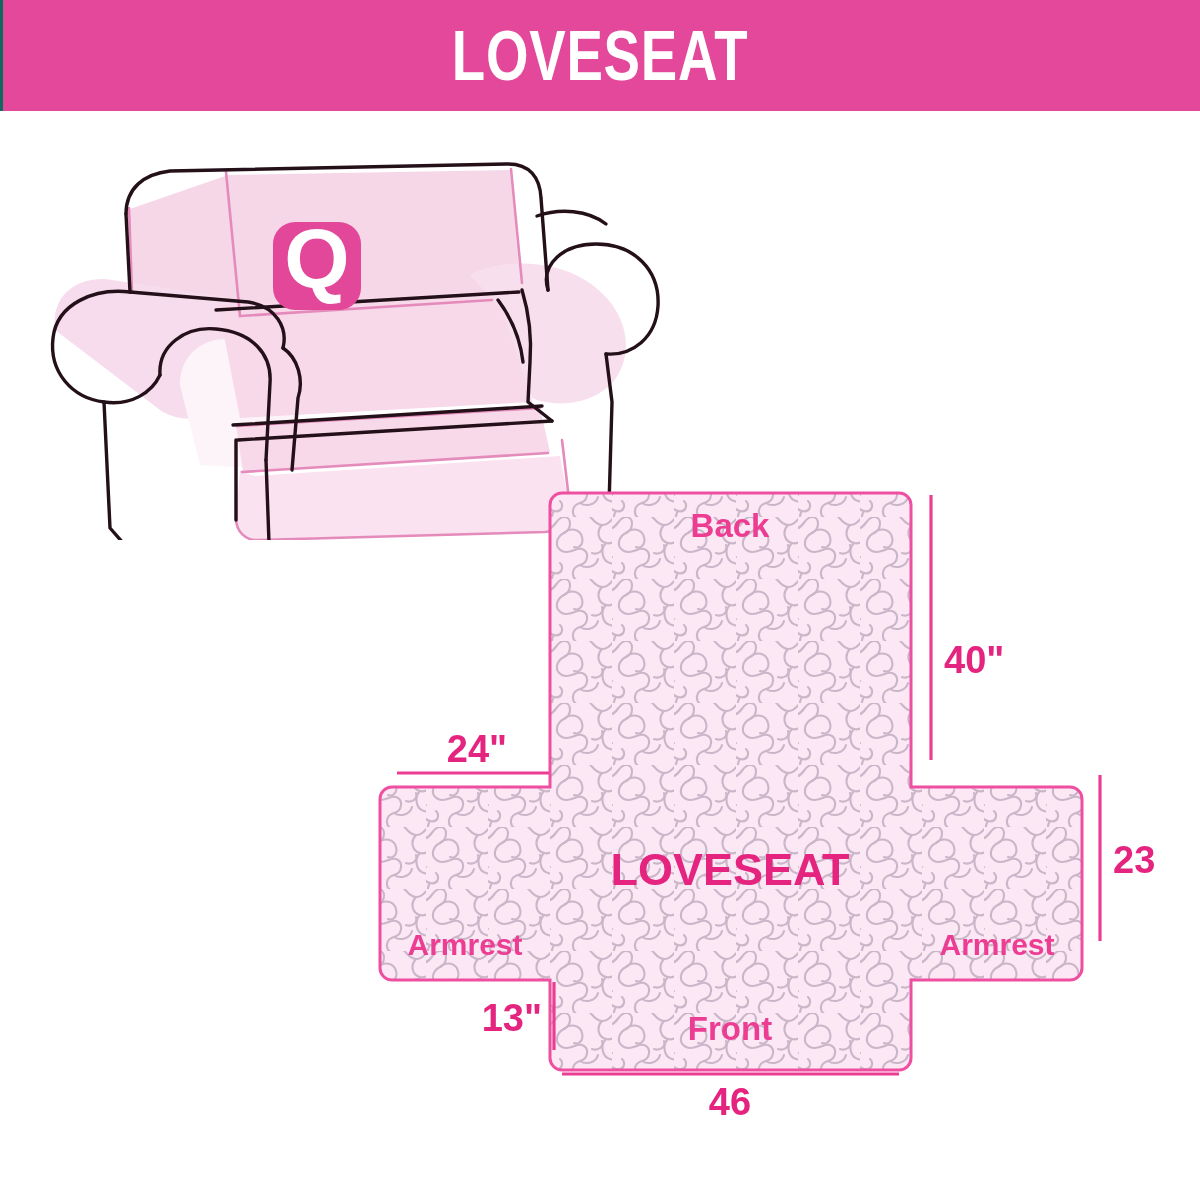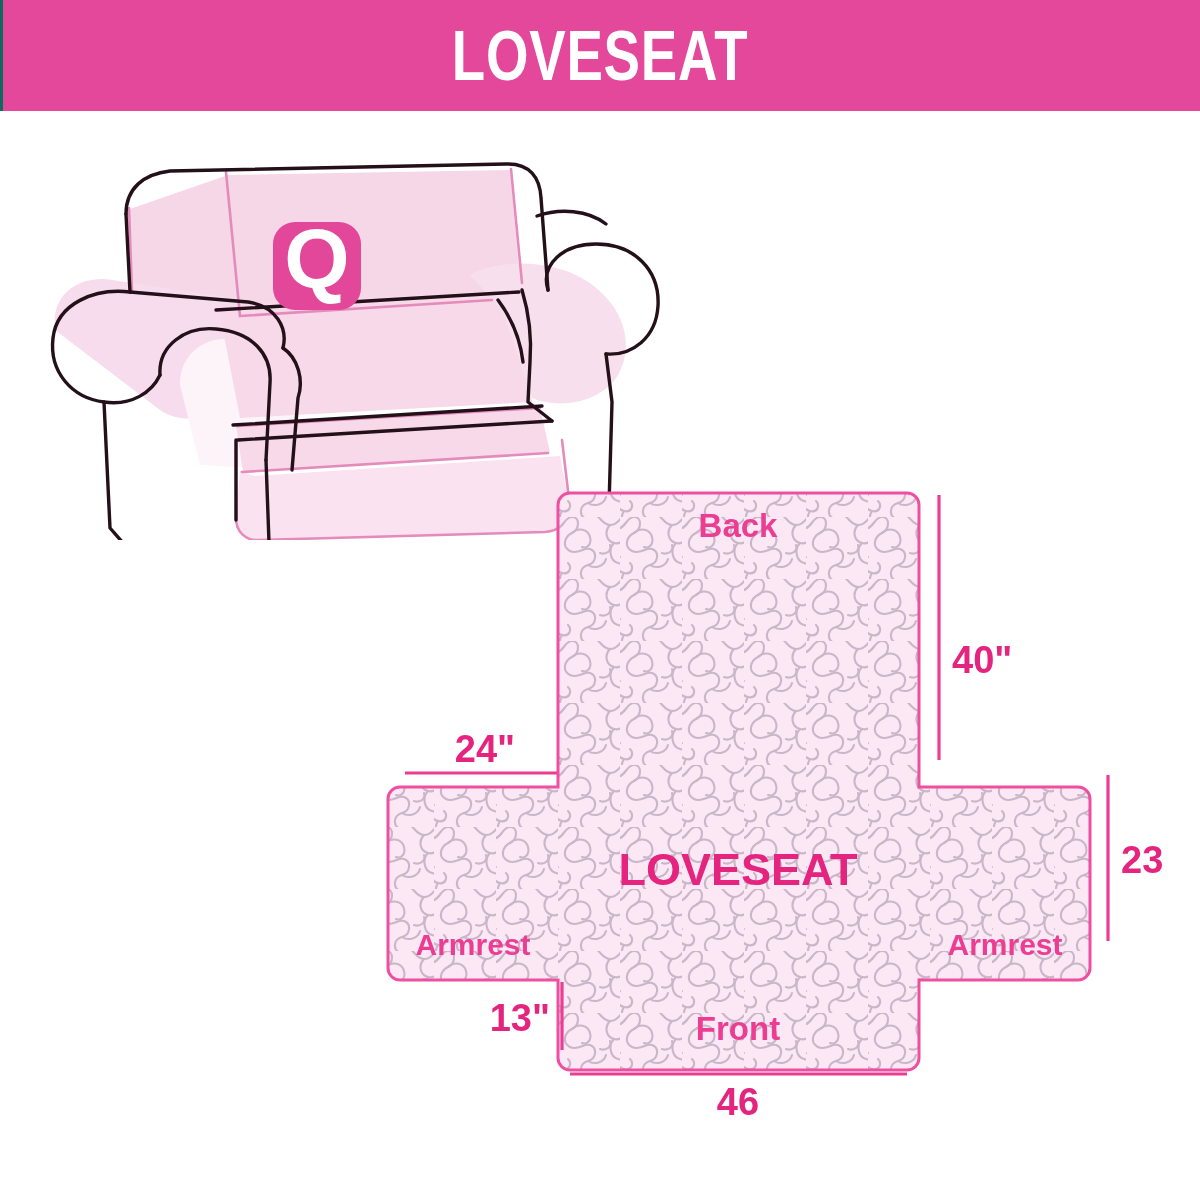--- a/index.html
+++ b/index.html
@@ -47,21 +47,21 @@
     white-space: nowrap;
     line-height: 1;
   }
 
   
   #sofa-illustration,
   #flat-layout-diagram {
     position: absolute;
   }
   #sofa-illustration { left: 40px;  top: 140px; }
-  #flat-layout-diagram { left: 372px; top: 455px; text-align: right; }
+  #flat-layout-diagram { left: 364px; top: 455px; text-align: right; }
 
   svg { display: block; }
 
   .dim-text {
     font-family: "Liberation Sans", sans-serif;
     font-weight: bold;
     fill: #e4247f;
   }
   .panel-label {
     font-family: "Liberation Sans", sans-serif;

